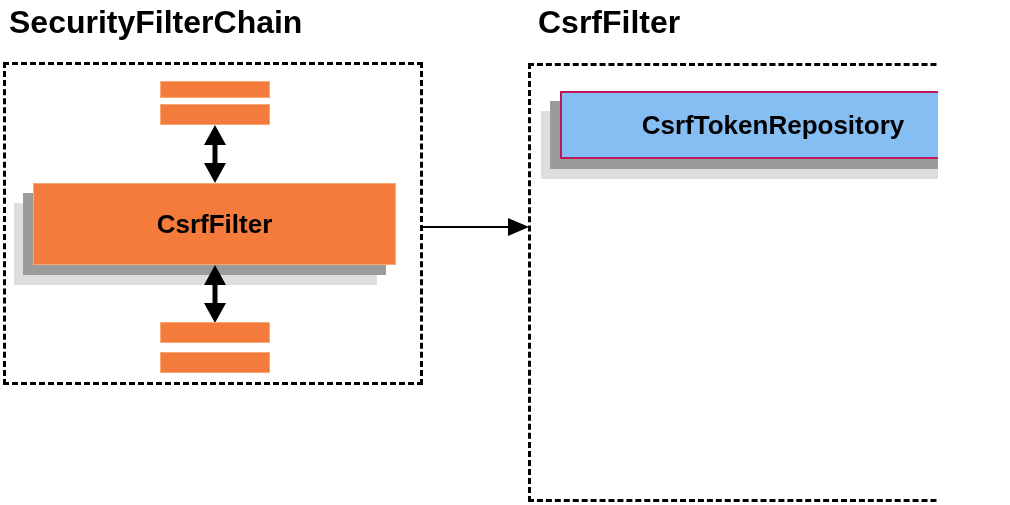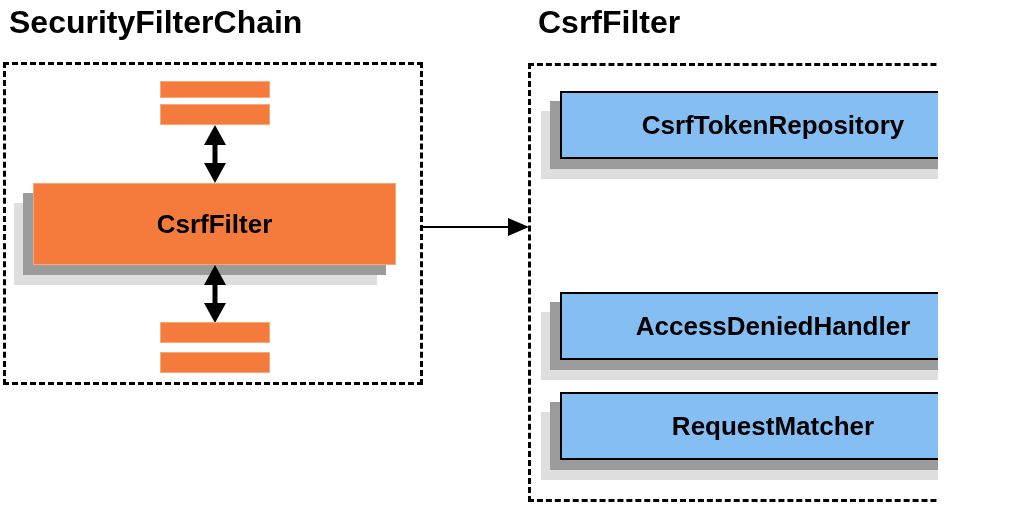--- a/index.html
+++ b/index.html
@@ -65,21 +65,21 @@
     justify-content: center;
     font-size: 26px;
     font-weight: bold;
   }
   .component-box {
     position: absolute;
     left: 560px;
     width: 422px;
     height: 64px;
     background: #85BEF2;
-    border: 2px solid #000000;
+    border: 2px solid #be185d;
     box-shadow: -10px 10px 0 #9B9B9B, -19px 20px 0 #DEDEDE;
     display: flex;
     align-items: center;
     justify-content: center;
     font-size: 26px;
     font-weight: bold;
   }
   .comp-1 { top: 91px; }
   .comp-2 { top: 192px; }
   .comp-3 { top: 292px; }
@@ -126,21 +126,15 @@
     <polygon points="106,14 85,5 85,23" fill="#000000"></polygon>
   </svg>
 
   <div class="dashed-box right-dashed"></div>
 
   <div class="component-box comp-1">
     <span>CsrfTokenRepository</span>
   </div>
 
 
-  <div class="component-box comp-3">
-    <span>AccessDeniedHandler</span>
-  </div>
 
-  <div class="component-box comp-4">
-    <span>RequestMatcher</span>
-  </div>
 
 </div>
 
 </body></html>

